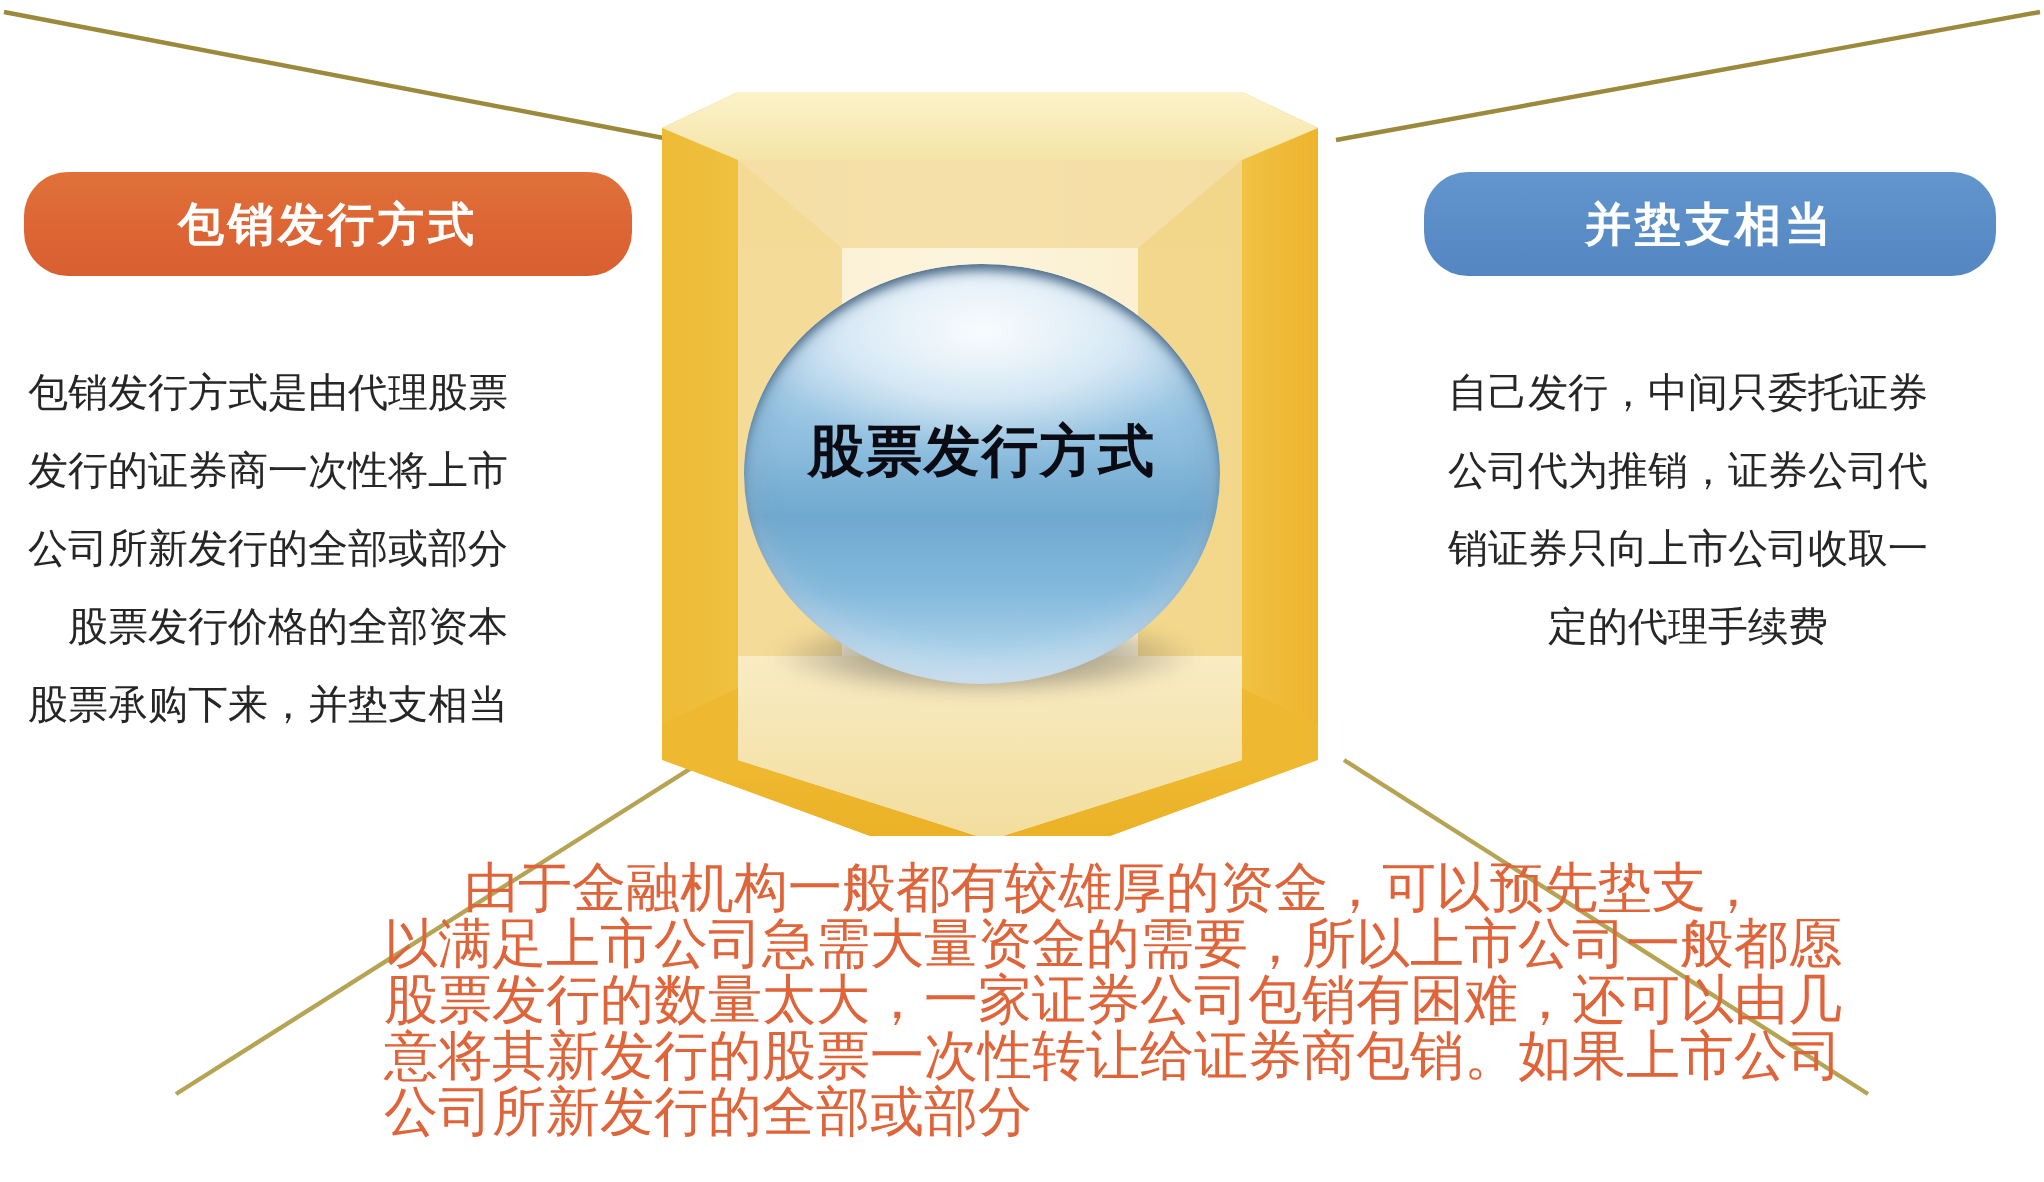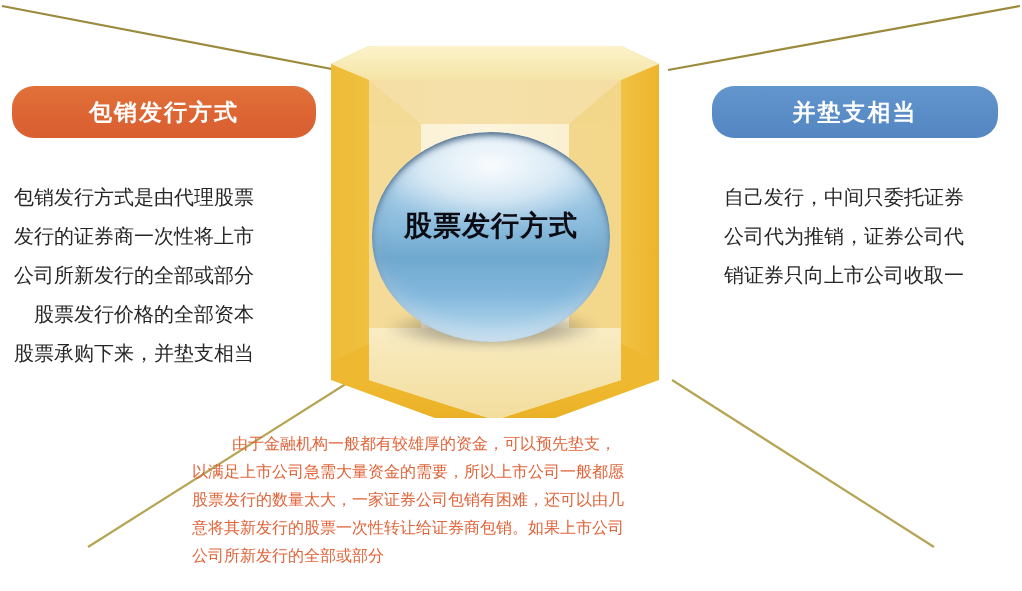--- a/index.html
+++ b/index.html
@@ -142,21 +142,21 @@
   #para-left  { left: 14px;  top: 178px; text-align: right; }
   #para-right { left: 694px; top: 178px; text-align: center; width: 300px; }
   .side-para div { height: 39px; }
 
   
   #note-bottom {
     position: absolute;
     left: 192px;
     top: 430px;
     width: 700px;
-    font-size: 16px;
+    font-size: 27px;
     line-height: 28px;
     color: #e0643a;
     font-family: "Liberation Sans", "DejaVu Sans", sans-serif;
     white-space: nowrap;
   }
   #note-bottom div { height: 28px; }
   #note-bottom div.indent { text-indent: 40px; }
 </style>
 </head>
 <body>
@@ -240,20 +240,21 @@
     <div>发行的证券商一次性将上市</div>
     <div>公司所新发行的全部或部分</div>
     <div>股票发行价格的全部资本</div>
     <div>股票承购下来，并垫支相当</div>
   </div>
 
   <div class="side-para" id="para-right">
     <div>自己发行，中间只委托证券</div>
     <div>公司代为推销，证券公司代</div>
     <div>销证券只向上市公司收取一</div>
+    <div>定的代理手续费</div>
   </div>
 
   <div id="note-bottom">
     <div class="indent">由于金融机构一般都有较雄厚的资金，可以预先垫支，</div>
     <div>以满足上市公司急需大量资金的需要，所以上市公司一般都愿</div>
     <div>股票发行的数量太大，一家证券公司包销有困难，还可以由几</div>
     <div>意将其新发行的股票一次性转让给证券商包销。如果上市公司</div>
     <div>公司所新发行的全部或部分</div>
   </div>
 

